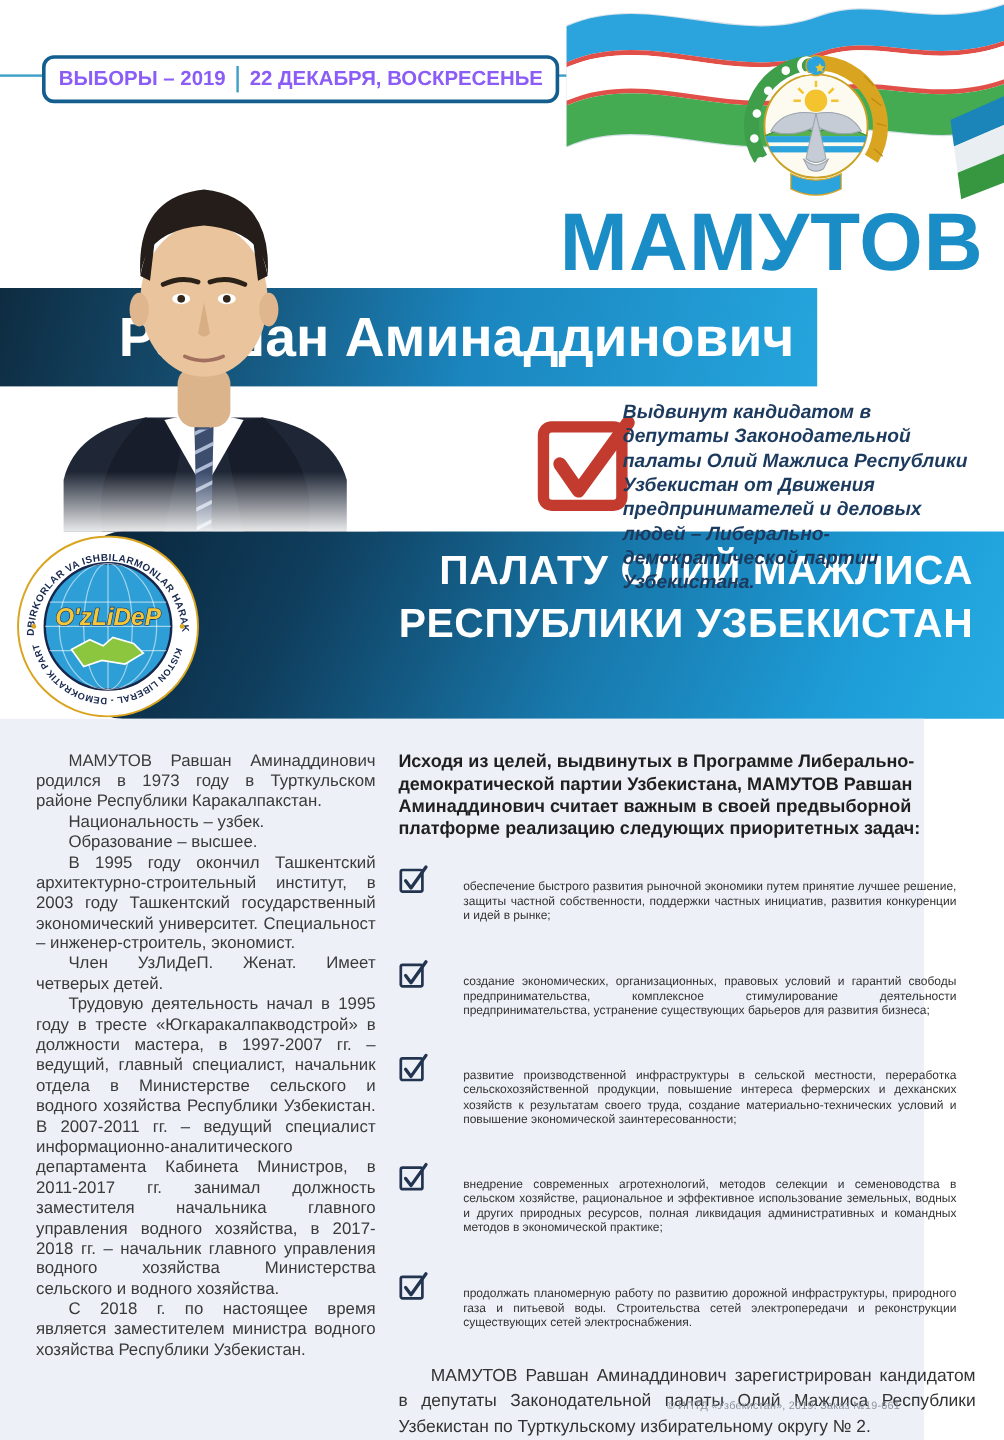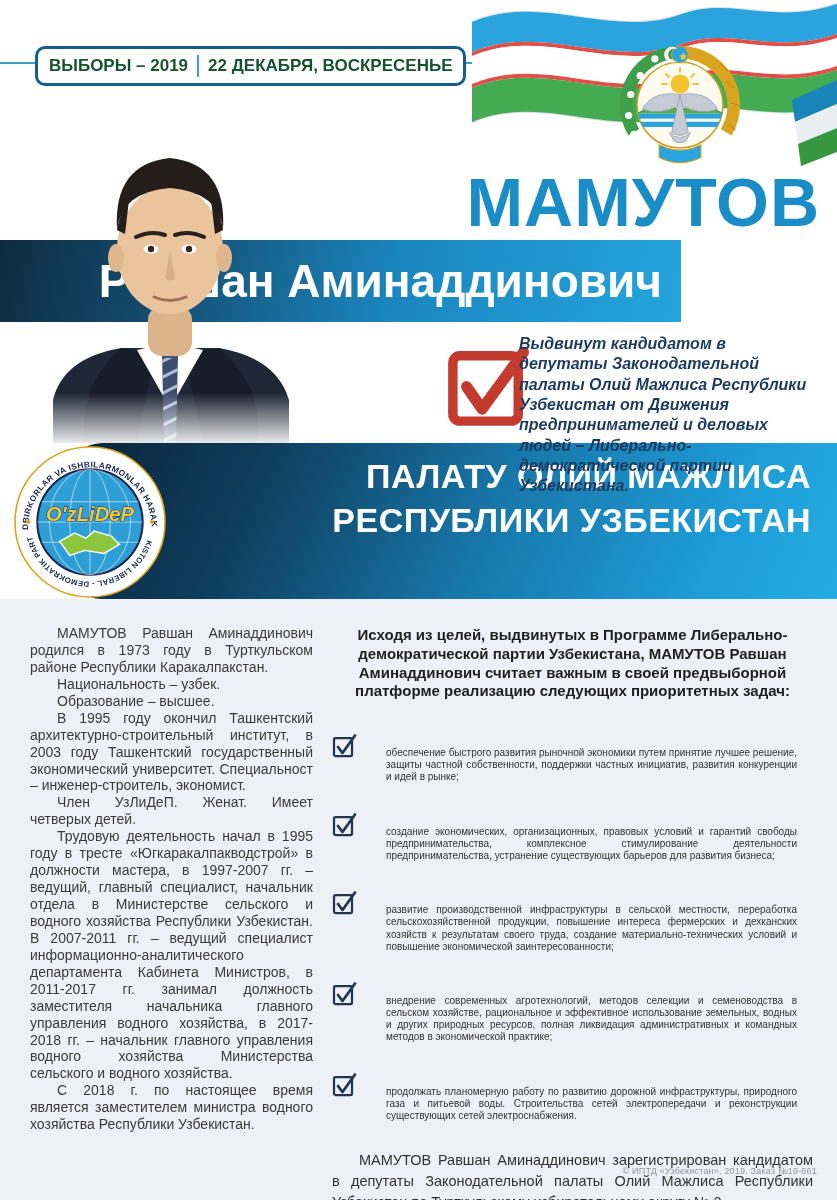--- a/index.html
+++ b/index.html
@@ -9,21 +9,21 @@
     font-family:"Liberation Sans", sans-serif;
   }
   
   .hline{position:absolute;height:2px;background:#3d9ec6;top:62px;z-index:1;}
   .hline.left{left:0;width:37px;}
   .hline.right{left:320px;width:250px;}
   .date-badge{
     position:absolute;left:35px;top:46px;height:34px;z-index:3;
     display:flex;align-items:center;background:#fff;
     border:3px solid #135e8e;border-radius:10px;padding:0 11px;
-    color:#14532d;font-weight:bold;font-size:17px;white-space:nowrap;
+    color:#8b5cf6;font-weight:bold;font-size:17px;white-space:nowrap;
   }
   .date-badge .sep{width:2px;height:22px;background:#3d9ec6;margin:0 9px;}
   
   .flag{position:absolute;right:0;top:0;width:365px;height:200px;z-index:1;}
   .emblem{position:absolute;left:605px;top:40px;width:150px;height:130px;z-index:2;}
   
   .surname{
     position:absolute;right:17px;top:163px;z-index:2;
     font-size:68px;font-weight:bold;color:#1b8dc6;letter-spacing:1px;
   }
@@ -47,29 +47,29 @@
     position:absolute;left:68px;top:443px;width:769px;height:156px;z-index:1;
     border-radius:34px 0 0 34px;
     background:linear-gradient(115deg,#0a2438 0%,#0f3d5c 24%,#1878ab 55%,#1e9ed9 84%,#27abe2 100%);
   }
   .banner .btext{
     position:absolute;right:26px;top:11px;text-align:right;
     color:#fff;font-weight:bold;font-size:34px;line-height:44px;letter-spacing:.5px;
   }
   .party-logo{position:absolute;left:14px;top:446px;width:152px;height:152px;z-index:6;}
   
-  .content{position:absolute;left:0;top:599px;width:837px;height:601px;background:#edf1f7;z-index:1;}
+  .content{position:absolute;left:0;top:599px;width:770px;height:601px;background:#edf1f7;z-index:1;}
   .bio-col{position:absolute;left:30px;top:26px;width:283px;}
   .bio-col p{
     margin:0;text-indent:27px;text-align:justify;
     font-size:14px;line-height:1.21;color:#3a3a3a;
   }
   .plat-col{position:absolute;left:332px;top:27px;width:481px;}
   .plat-intro{
-    margin:0 0 30px;text-align:center;font-weight:bold;
+    margin:0 0 17px;text-align:left;font-weight:bold;
     font-size:15px;line-height:1.25;color:#1f1f1f;
   }
   .plat-item{display:flex;gap:13px;margin-bottom:10px;}
   .plat-item .cb{flex:none;width:25px;height:25px;margin-top:2px;}
   .plat-item p{margin:16px;text-align:justify;font-size:10px;line-height:1.22;color:#323232;}
   .plat-outro{
     margin:12px 0 0;text-indent:27px;text-align:justify;
     font-size:14.5px;line-height:1.43;color:#323232;
   }
   .footer-note{

